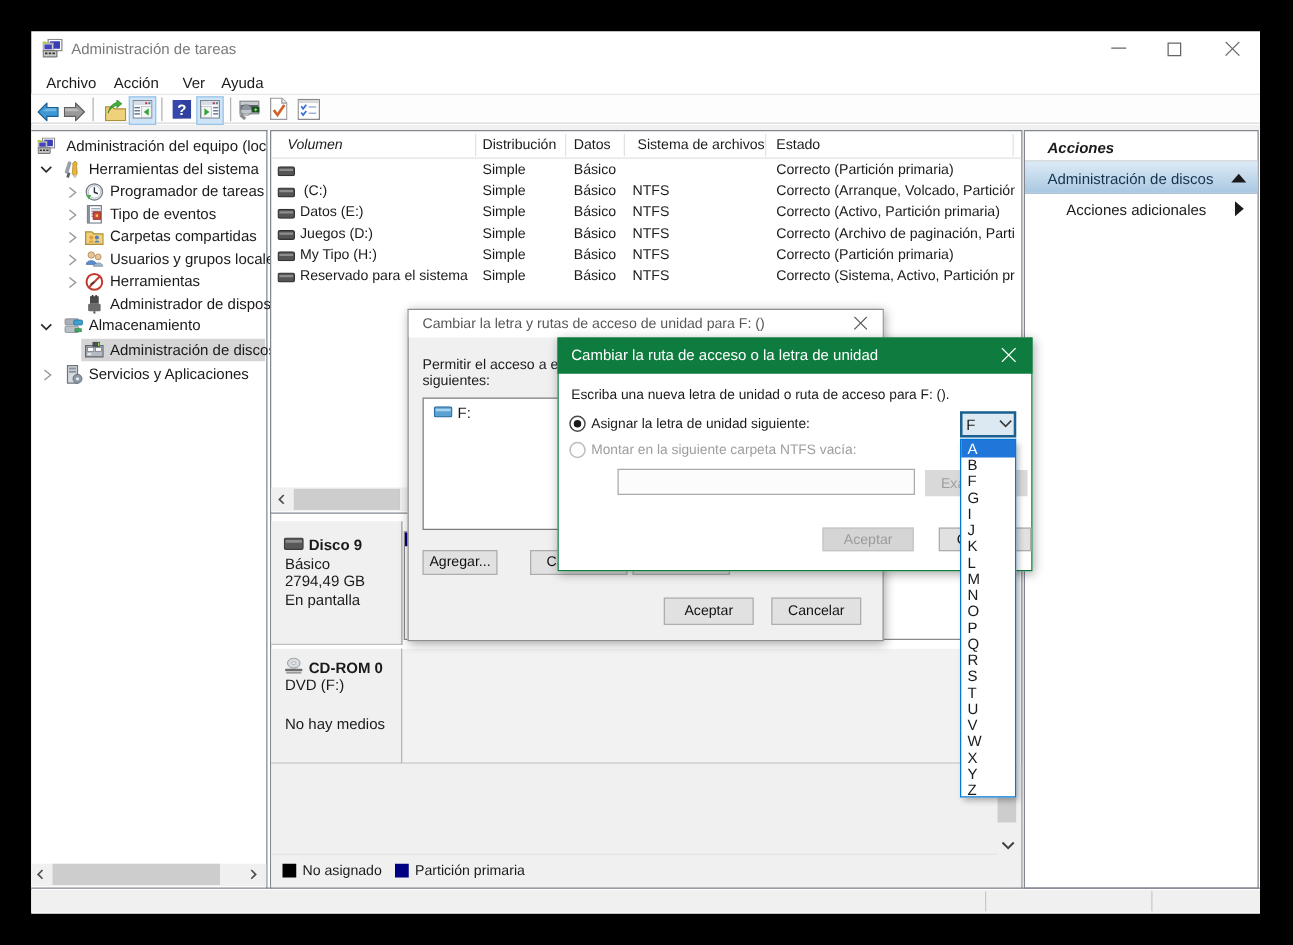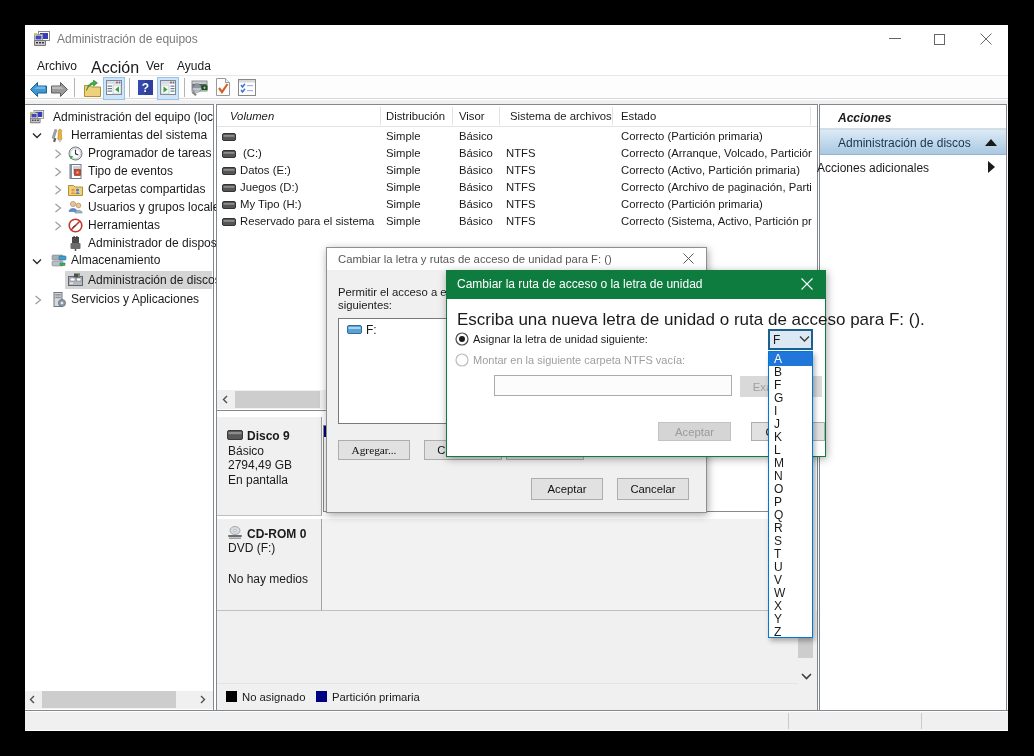--- a/index.html
+++ b/index.html
@@ -23,29 +23,29 @@
   <rect x="0" y="3" width="9" height="7" fill="#9a9a9a"></rect>
   <rect x="1" y="4" width="7" height="5" fill="#fff"></rect>
   <rect x="1.5" y="4.5" width="6" height="4" fill="#4345bb"></rect>
   <rect x="0" y="9" width="12" height="6" fill="#777" rx="1"></rect>
   <rect x="1" y="10" width="10" height="4" fill="#c9c9c9"></rect>
   <rect x="2" y="11" width="2" height="1.4" fill="#333"></rect>
   <rect x="5" y="11" width="2" height="1.4" fill="#333"></rect>
   <rect x="8" y="11" width="2" height="1.4" fill="#333"></rect>
   <rect x="0" y="2.2" width="3" height="2" fill="#b8cc2e"></rect>
 </svg>
-<div class="abs" style="left:57px;top:32px;font-size:12px;color:#7a7a7a;">Administración de equipos</div>
+<div class="abs" style="left:57px;top:32px;font-size:12px;color:#7a7a7a;">Administración de tareas</div>
 <div class="abs" style="left:889px;top:38px;width:12px;height:1px;background:#666;"></div>
 <div class="abs" style="left:934px;top:34px;width:9px;height:9px;border:1px solid #666;"></div>
 <svg class="abs" style="left:980px;top:33px" width="12" height="12" viewBox="0 0 12 12">
   <path d="M0.5 0.5 L11.5 11.5 M11.5 0.5 L0.5 11.5" stroke="#666" stroke-width="1"></path>
 </svg>
 
 <div class="abs" style="left:37px;top:59px;font-size:12px;">Archivo</div>
-<div class="abs" style="left:91px;top:59px;font-size:16px;text-align:center;">Acción</div>
+<div class="abs" style="left:91px;top:59px;font-size:12px;text-align:center;">Acción</div>
 <div class="abs" style="left:146px;top:59px;font-size:12px;">Ver</div>
 <div class="abs" style="left:177px;top:59px;font-size:12px;">Ayuda</div>
 
 <div class="abs" style="left:25px;top:75px;width:983px;height:24px;background:#fdfdfd;border-top:1px solid #e8e8e8;border-bottom:1px solid #d8d8d8;box-sizing:border-box;"></div>
 <div class="abs" style="left:25px;top:100px;width:983px;height:4px;background:#f0f0f0;"></div>
 <svg class="abs" style="left:30px;top:82px" width="17" height="15" viewBox="0 0 17 15">
   <path d="M7.5 0.5 L7.5 4 L16.5 4 L16.5 11 L7.5 11 L7.5 14.5 L0.5 7.5 Z" fill="#3f97d3" stroke="#1c5f93"></path>
   <path d="M7.5 4.5 L15 4.5 L15 7 L4 7 Z" fill="#7cc0e8" opacity="0.8"></path>
 </svg>
 <svg class="abs" style="left:51px;top:82px" width="17" height="15" viewBox="0 0 17 15">
@@ -241,21 +241,21 @@
 
 <div class="abs" style="left:216px;top:104px;width:602px;height:607px;background:#fff;border:1px solid #828790;box-sizing:border-box;"></div>
 <div class="abs" style="left:380px;top:107px;width:1px;height:18px;background:#e2e2e2;"></div>
 <div class="abs" style="left:452px;top:107px;width:1px;height:18px;background:#e2e2e2;"></div>
 <div class="abs" style="left:499px;top:107px;width:1px;height:18px;background:#e2e2e2;"></div>
 <div class="abs" style="left:612px;top:107px;width:1px;height:18px;background:#e2e2e2;"></div>
 <div class="abs" style="left:810px;top:107px;width:1px;height:18px;background:#e2e2e2;"></div>
 <div class="abs" style="left:217px;top:126px;width:600px;height:1px;background:#e2e2e2;"></div>
 <div class="abs row s" style="left:230px;top:110px;font-style:italic;">Volumen</div>
 <div class="abs row s" style="left:386px;top:110px;">Distribución</div>
-<div class="abs row s" style="left:459px;top:110px;">Visor</div>
+<div class="abs row s" style="left:459px;top:110px;">Datos</div>
 <div class="abs row s" style="left:510px;top:110px;">Sistema de archivos</div>
 <div class="abs row s" style="left:621px;top:110px;">Estado</div>
 
 <svg class="abs" style="left:222px;top:133px" width="14" height="8" viewBox="0 0 14 8">
     <rect x="0.5" y="0.5" width="13" height="7" rx="1.5" fill="#555" stroke="#333"></rect>
     <rect x="1.5" y="2" width="11" height="1.8" fill="#8d8d8d"></rect>
   </svg>
 <div class="abs row s" style="left:386px;top:130px;">Simple</div>
 <div class="abs row s" style="left:459px;top:130px;">Básico</div>
 <div class="abs row s" style="left:621px;top:130px;width:191px;overflow:hidden;">Correcto (Partición primaria)</div>
@@ -352,21 +352,21 @@
 <div class="abs row s" style="left:242px;top:691px;z-index:2;">No asignado</div>
 <div class="abs" style="left:316px;top:691px;width:11px;height:11px;background:#000082;z-index:2;"></div>
 <div class="abs row s" style="left:332px;top:691px;z-index:2;">Partición primaria</div>
 
 <div class="abs" style="left:819px;top:104px;width:188px;height:607px;background:#fff;border:1px solid #828790;box-sizing:border-box;"></div>
 <div class="abs row" style="left:838px;top:111px;font-weight:bold;font-style:italic;">Acciones</div>
 <div class="abs" style="left:820px;top:128px;width:186px;height:1px;background:#dcdcdc;"></div>
 <div class="abs" style="left:820px;top:129px;width:186px;height:26px;background:linear-gradient(#dceaf6,#a9c8e1);border-top:1px solid #c8ddee;border-bottom:1px solid #93b4d0;box-sizing:border-box;"></div>
 <div class="abs row" style="left:838px;top:136px;color:#16344f;">Administración de discos</div>
 <div class="abs" style="left:985px;top:139px;width:0;height:0;border-left:6px solid transparent;border-right:6px solid transparent;border-bottom:7px solid #1a1a1a;"></div>
-<div class="abs row" style="left:817px;top:161px;text-align:right;">Acciones adicionales</div>
+<div class="abs row" style="left:853px;top:161px;text-align:right;">Acciones adicionales</div>
 <div class="abs" style="left:988px;top:161px;width:0;height:0;border-top:6px solid transparent;border-bottom:6px solid transparent;border-left:7px solid #1a1a1a;"></div>
 
 <div class="abs" style="left:25px;top:710px;width:983px;height:1px;background:#828790;"></div>
 <div class="abs" style="left:25px;top:712px;width:983px;height:18px;background:#f0f0f0;"></div>
 <div class="abs" style="left:788px;top:713px;width:1px;height:16px;background:#c9c9c9;"></div>
 <div class="abs" style="left:921px;top:713px;width:1px;height:16px;background:#c9c9c9;"></div>
 
 <div class="abs" id="actions"></div>
 
 <div class="abs" id="statusbar"></div>
@@ -378,33 +378,33 @@
     <path d="M0.5 0.5 L10.5 10.5 M10.5 0.5 L0.5 10.5" stroke="#5a5a5a" stroke-width="1"></path>
   </svg>
 <div class="abs row s" style="left:338px;top:286px;z-index:11;">Permitir el acceso a esta unidad mediante la letra y rutas de acceso</div>
 <div class="abs row s" style="left:338px;top:299px;z-index:11;">siguientes:</div>
 <div class="abs" style="left:338px;top:318px;width:350px;height:106px;background:#fff;border:1px solid #7a7a7a;box-sizing:border-box;z-index:11;"></div>
 <svg class="abs" style="left:347px;top:325px;z-index:12" width="15" height="9" viewBox="0 0 15 9">
     <rect x="0.5" y="0.5" width="14" height="8" rx="1.5" fill="#5aa2d4" stroke="#2d6da0"></rect>
     <rect x="1.5" y="2" width="12" height="2" fill="#a8d4f0"></rect>
   </svg>
 <div class="abs row" style="left:366px;top:323px;z-index:12;">F:</div>
-<div class="abs btn" style="left:338px;top:440px;width:72px;height:20px;z-index:11;font-family:Liberation Serif, serif;">Agregar...</div>
+<div class="abs btn" style="left:338px;top:440px;width:60px;height:20px;z-index:11;">Agregar...</div>
 <div class="abs btn" style="left:424px;top:440px;width:78px;height:20px;z-index:11;">Cambiar...</div>
 <div class="abs btn" style="left:506px;top:440px;width:78px;height:20px;z-index:11;">Quitar</div>
 <div class="abs btn" style="left:531px;top:478px;width:72px;height:22px;z-index:11;">Aceptar</div>
 <div class="abs btn" style="left:617px;top:478px;width:72px;height:22px;z-index:11;">Cancelar</div>
 
 <div class="abs" style="left:446px;top:270px;width:380px;height:187px;background:#fff;border:1px solid #0f7b3f;box-sizing:border-box;box-shadow:1px 2px 8px rgba(0,0,0,0.35);z-index:20;"></div>
 <div class="abs" style="left:446px;top:270px;width:380px;height:29px;background:#0e7c3e;z-index:21;"></div>
 <div class="abs row" style="left:457px;top:277px;color:#fff;z-index:22;">Cambiar la ruta de acceso o la letra de unidad</div>
 <svg class="abs" style="left:801px;top:278px;z-index:22" width="12" height="12" viewBox="0 0 12 12">
     <path d="M0.5 0.5 L11.5 11.5 M11.5 0.5 L0.5 11.5" stroke="#fff" stroke-width="1.1"></path>
   </svg>
-<div class="abs row" style="left:457px;top:310px;z-index:21;font-size:17px;">Escriba una nueva letra de unidad o ruta de acceso para F: ().</div>
+<div class="abs row" style="left:457px;top:310px;z-index:21;font-size:11px;">Escriba una nueva letra de unidad o ruta de acceso para F: ().</div>
 <svg class="abs" style="left:455px;top:332px;z-index:21" width="14" height="14" viewBox="0 0 14 14">
   <circle cx="7" cy="7" r="6" fill="#fff" stroke="#4a4a4a" stroke-width="1.2"></circle>
   <circle cx="7" cy="7" r="3" fill="#1a1a1a"></circle>
 </svg>
 <div class="abs row" style="left:473px;top:333px;z-index:21;font-size:11px;">Asignar la letra de unidad siguiente:</div>
 <svg class="abs" style="left:455px;top:353px;z-index:21" width="14" height="14" viewBox="0 0 14 14">
   <circle cx="7" cy="7" r="6" fill="#fdfdfd" stroke="#bcbcbc" stroke-width="1.2"></circle>
 </svg>
 <div class="abs row" style="left:473px;top:354px;color:#9e9e9e;z-index:21;font-size:11px;">Montar en la siguiente carpeta NTFS vacía:</div>
 <div class="abs" style="left:494px;top:375px;width:238px;height:21px;background:#fcfcfc;border:1px solid #ababab;box-sizing:border-box;z-index:21;"></div>

